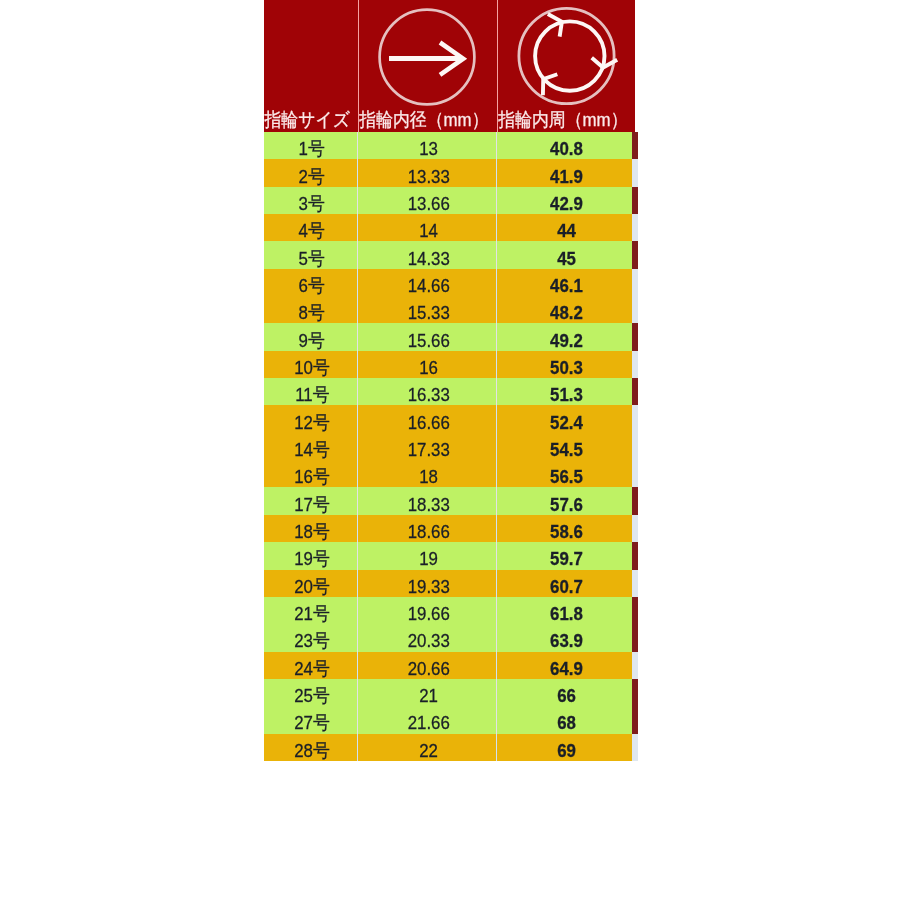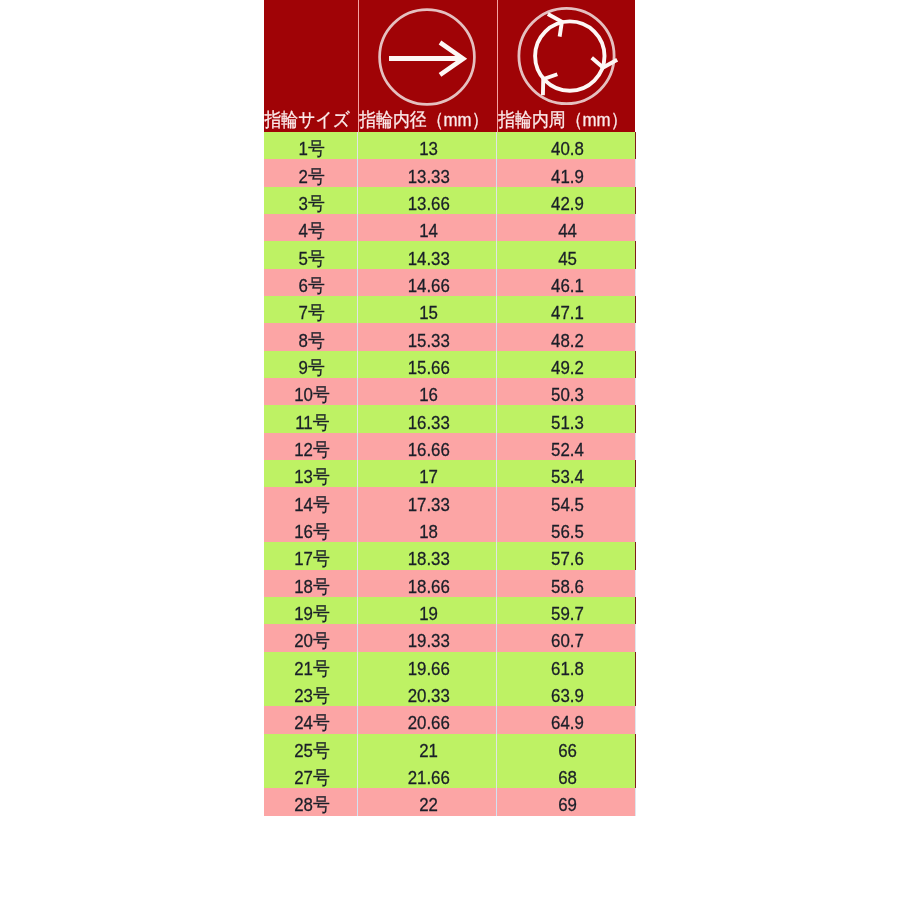--- a/index.html
+++ b/index.html
@@ -103,22 +103,22 @@
     border-bottom: none;
     padding: 0;
     white-space: nowrap;
   }
   tbody td > span {
     display: inline-block;
     transform: scaleX(0.887) translateY(3.1px) translateX(2.2px);
     transform-origin: center center;
     -webkit-text-stroke: 0.3px #1a1f28;
   }
-  tbody td:last-child { border-right: 1px solid #7f1d1d; }
-  tbody tr.alt td { background: #fca5a5; border-right-color: #d2e2f2; }
+  tbody td:last-child { border-right: 6px solid #7f1d1d; font-weight: bold; }
+  tbody tr.alt td { background: #eab308; border-right-color: #d2e2f2; }
   tbody tr.alt td:last-child { border-right-color: #dfe7ee; }
   tbody tr:not(.alt) td { background: #bef264; }
 </style>
 </head>
 <body>
 
 <div id="page">
   <div class="table-wrap">
     <table class="ring-table">
       <colgroup>
@@ -187,25 +187,20 @@
           <tr>
             <td><span>5号</span></td>
             <td><span>14.33</span></td>
             <td><span>45</span></td>
           </tr>
           <tr class="alt">
             <td><span>6号</span></td>
             <td><span>14.66</span></td>
             <td><span>46.1</span></td>
           </tr>
-          <tr>
-            <td><span>7号</span></td>
-            <td><span>15</span></td>
-            <td><span>47.1</span></td>
-          </tr>
           <tr class="alt">
             <td><span>8号</span></td>
             <td><span>15.33</span></td>
             <td><span>48.2</span></td>
           </tr>
           <tr>
             <td><span>9号</span></td>
             <td><span>15.66</span></td>
             <td><span>49.2</span></td>
           </tr>
@@ -216,25 +211,20 @@
           </tr>
           <tr>
             <td><span>11号</span></td>
             <td><span>16.33</span></td>
             <td><span>51.3</span></td>
           </tr>
           <tr class="alt">
             <td><span>12号</span></td>
             <td><span>16.66</span></td>
             <td><span>52.4</span></td>
-          </tr>
-          <tr>
-            <td><span>13号</span></td>
-            <td><span>17</span></td>
-            <td><span>53.4</span></td>
           </tr>
           <tr class="alt">
             <td><span>14号</span></td>
             <td><span>17.33</span></td>
             <td><span>54.5</span></td>
           </tr>
           <tr class="alt">
             <td><span>16号</span></td>
             <td><span>18</span></td>
             <td><span>56.5</span></td>

